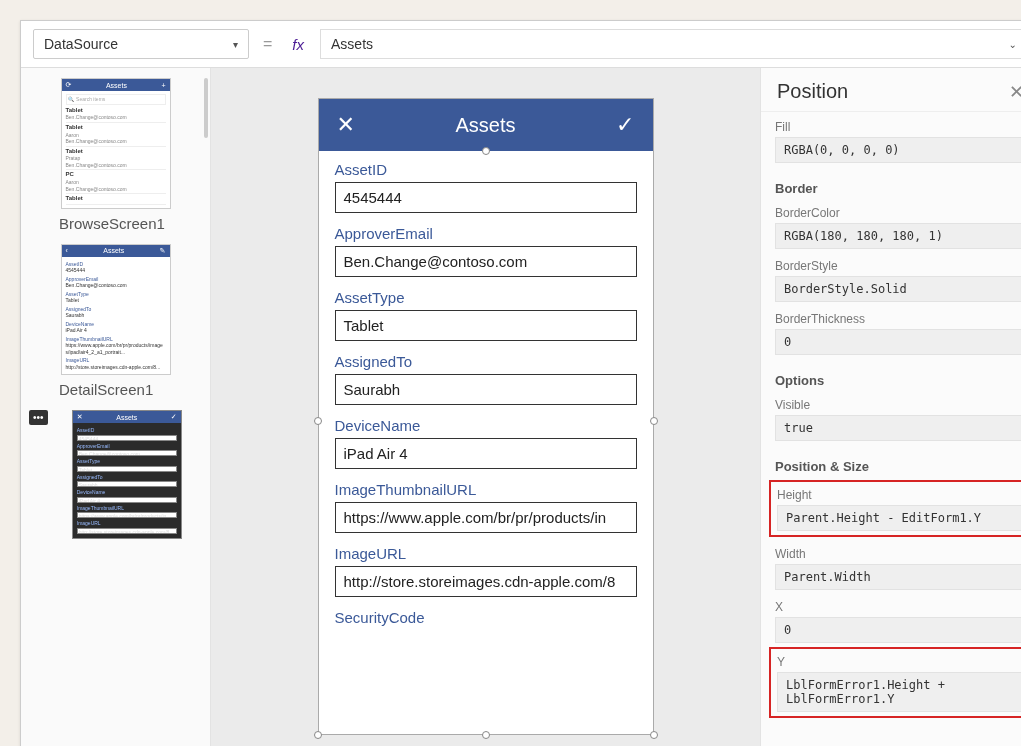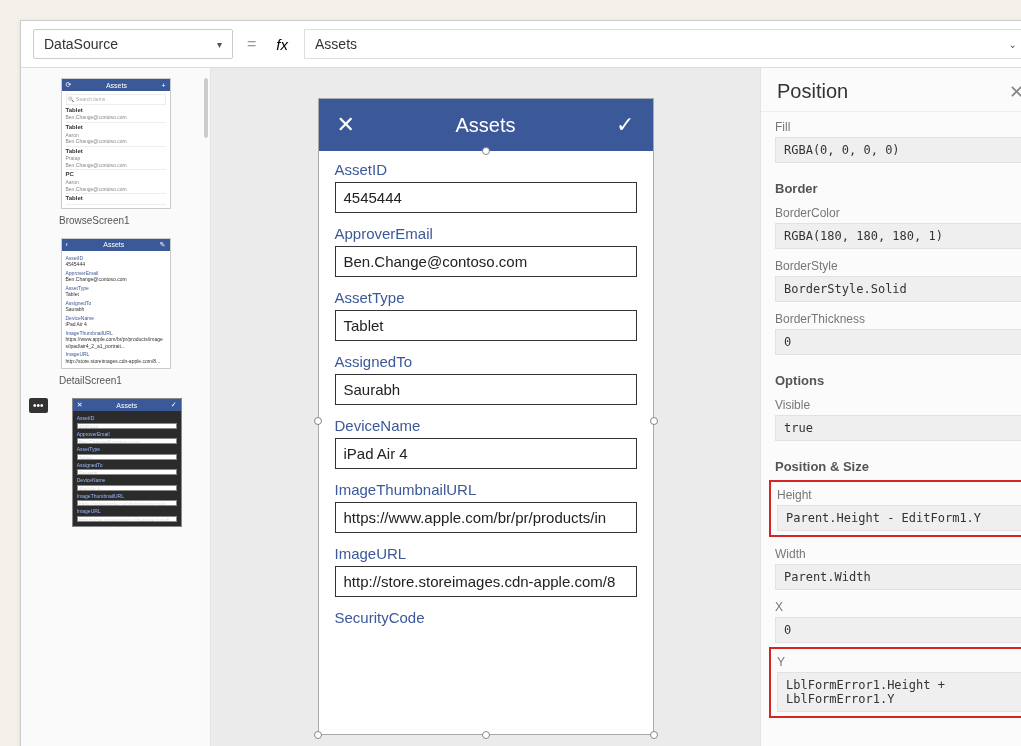--- a/index.html
+++ b/index.html
@@ -21,35 +21,35 @@
 }
 .formula-bar {
   display: flex;
   align-items: center;
   border-bottom: 1px solid #ddd;
   padding: 8px 12px;
   gap: 10px;
   background: #fff;
 }
 .property-dropdown {
-  width: 200px;
+  width: 216px;
   padding: 6px 10px;
   border: 1px solid #ccc;
   border-radius: 2px;
   font-size: 14px;
   color: #333;
   background: #fff;
   position: relative;
   display: flex;
   align-items: center;
   justify-content: space-between;
 }
 .chev-down { font-size: 10px; color: #555; }
 .equals { color: #999; font-size: 16px; padding: 0 4px; }
-.fx { font-style: italic; color: #000000; font-size: 15px; padding: 0 6px; }
+.fx { font-style: italic; color: #4c1d95; font-size: 15px; padding: 0 6px; }
 .formula-input {
   flex: 1;
   border: 1px solid #ddd;
   padding: 6px 10px;
   font-size: 14px;
   color: #333;
   display: flex;
   align-items: center;
   justify-content: space-between;
 }
@@ -101,21 +101,21 @@
   justify-content: space-between;
   padding: 2px 4px;
 }
 .thumb-body { padding: 3px 4px; color: #555; line-height: 1.3; }
 .thumb-body .row { border-bottom: 1px solid #eee; padding: 1px 0; }
 .thumb-body .t { color: #333; font-weight: 600; }
 .thumb-body .s { color: #888; font-size: 5px; }
 .thumb-label {
   text-align: left;
   color: #555;
-  font-size: 10px;
+  font-size: 15px;
   padding-left: 30px;
 }
 .thumb-input { border: 1px solid #888; height: 6px; margin: 1px 0; background: #fff; font-size: 5px; padding: 0 1px; overflow: hidden; }
 .thumb-detail-lbl { color: #3b5998; font-size: 5px; padding-top: 1px; }
 .thumb-detail-val { color: #333; font-size: 5px; padding-bottom: 1px; word-break: break-all; }
 
 .selected-thumb-wrap {
   display: flex;
   align-items: flex-start;
   gap: 4px;

